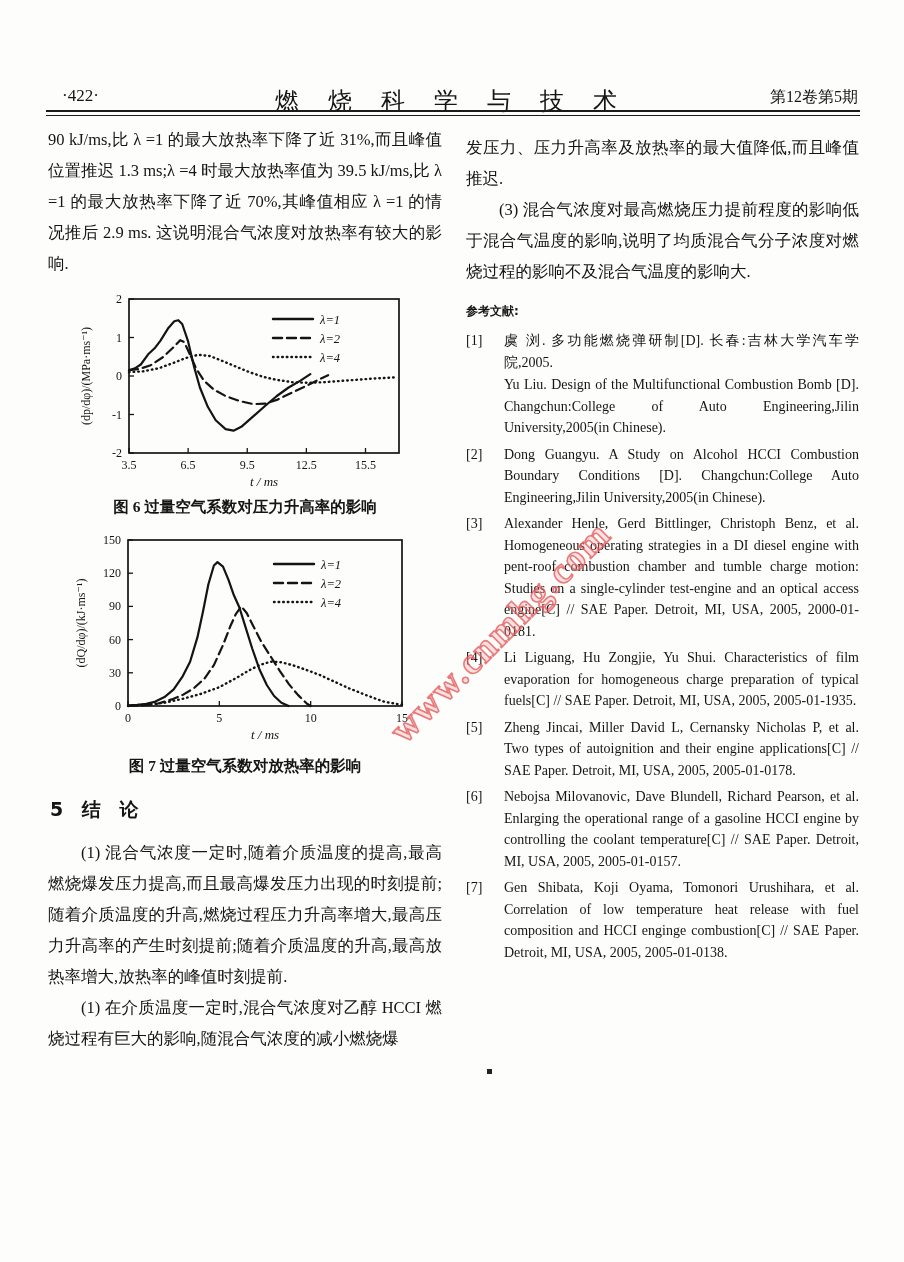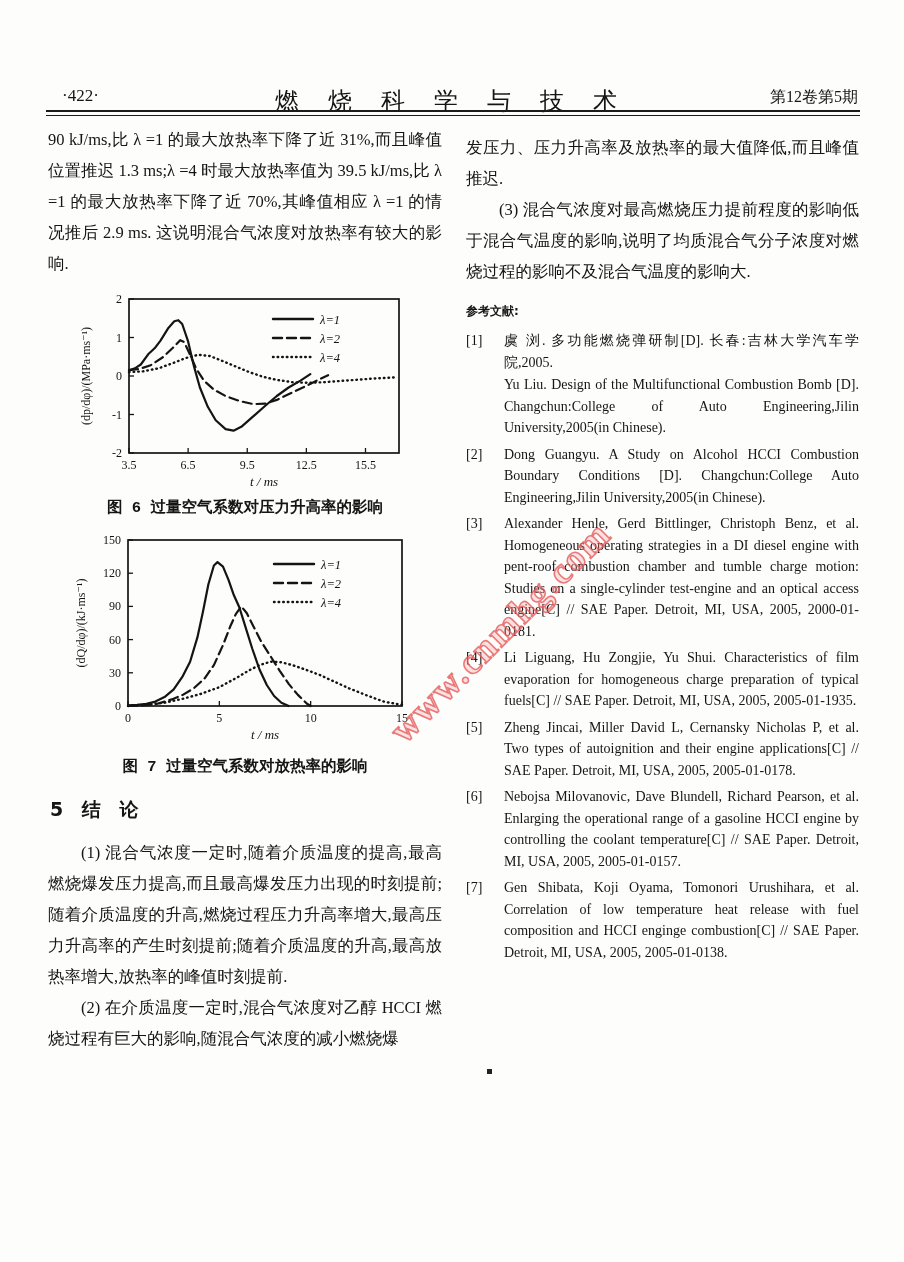--- a/index.html
+++ b/index.html
@@ -19,21 +19,21 @@
   
   .col-left{position:absolute;left:48px;top:124px;width:394px;}
   .col-right{position:absolute;left:466px;top:108px;width:393px;margin-top:24px;}
   .para{font-size:16.5px;line-height:31px;text-align:justify;margin:0;}
   .para.indent{text-indent:2em;}
   
   .figure-block{margin-top:10px;text-align:center;}
   .figure-block svg{display:block;margin:0 auto;}
   svg text{font-family:"Liberation Serif","DejaVu Serif",serif;}
   .fig-caption{font-size:15.5px;font-weight:bold;margin:4px 0 2px 0;
-    font-family:Liberation Mono, monospace;text-align:center;}
+    font-family:Liberation Serif, serif;text-align:center;}
   
   .section-heading{font-size:19px;font-weight:bold;margin:20px 0 14px 2px;
     font-family:"DejaVu Sans",sans-serif;letter-spacing:6px;}
   
   .refs-heading{font-size:12px;font-weight:bold;margin:16px 0 10px 0;
     font-family:"DejaVu Sans",sans-serif;}
   .ref-list{list-style:none;margin:0;padding:0;}
   .ref-item{display:flex;margin-bottom:5px;font-size:14px;line-height:21.5px;}
   .ref-idx{flex:0 0 38px;}
   .ref-body{flex:1;text-align:justify;}
@@ -134,21 +134,21 @@
           <line x1="202" y1="55" x2="242" y2="55" stroke="#141414" stroke-width="2.4" stroke-dasharray="9,5" stroke-linecap="round"></line>
           <text x="249" y="59.5" font-size="12.5" font-style="italic" fill="#141414">λ=2</text>
           <line x1="202" y1="74" x2="242" y2="74" stroke="#141414" stroke-width="2.4" stroke-dasharray="0.6,4" stroke-linecap="round"></line>
           <text x="249" y="78.5" font-size="12.5" font-style="italic" fill="#141414">λ=4</text>
         </svg>
       <div class="fig-caption">图 7  过量空气系数对放热率的影响</div>
     </div>
 
     <div class="section-heading">5 结 论</div>
     <p class="para indent">(1) 混合气浓度一定时,随着介质温度的提高,最高燃烧爆发压力提高,而且最高爆发压力出现的时刻提前;随着介质温度的升高,燃烧过程压力升高率增大,最高压力升高率的产生时刻提前;随着介质温度的升高,最高放热率增大,放热率的峰值时刻提前.</p>
-    <p class="para indent">(2) 在介质温度一定时,混合气浓度对乙醇 HCCI 燃烧过程有巨大的影响,随混合气浓度的减小燃烧爆</p>
+    <p class="para indent">(1) 在介质温度一定时,混合气浓度对乙醇 HCCI 燃烧过程有巨大的影响,随混合气浓度的减小燃烧爆</p>
   </div>
 
   <div class="col-right">
     <p class="para">发压力、压力升高率及放热率的最大值降低,而且峰值推迟.</p>
     <p class="para indent">(3) 混合气浓度对最高燃烧压力提前程度的影响低于混合气温度的影响,说明了均质混合气分子浓度对燃烧过程的影响不及混合气温度的影响大.</p>
 
     <div class="refs-heading">参考文献:</div>
 
     <ol class="ref-list">
       <li class="ref-item">

